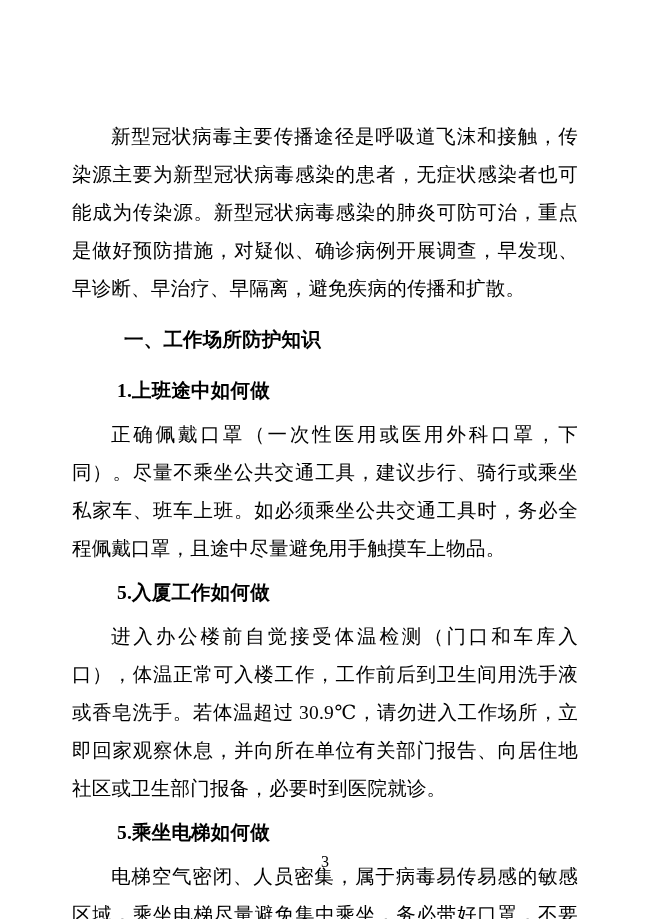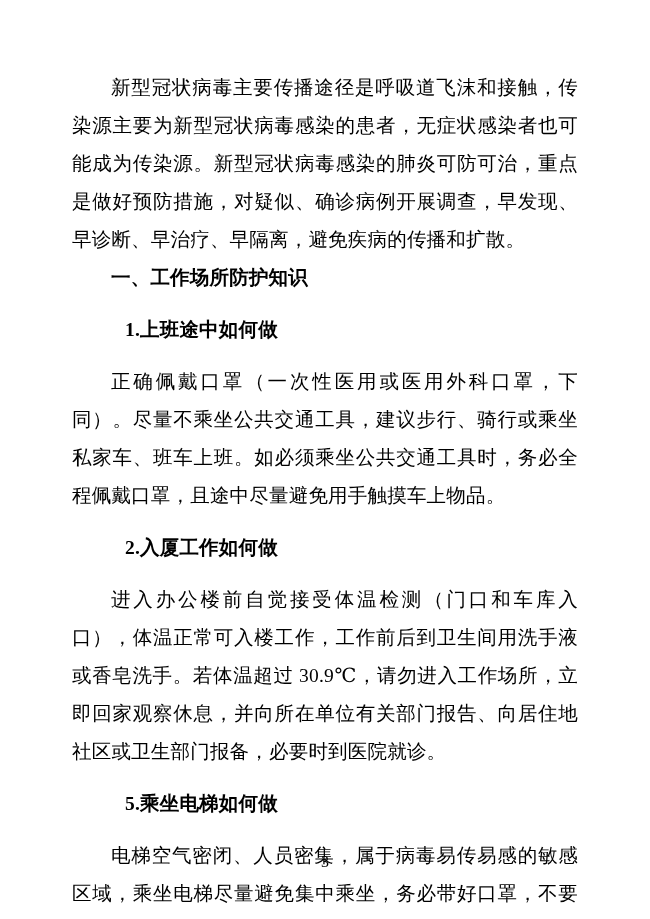--- a/index.html
+++ b/index.html
@@ -13,44 +13,44 @@
     font-family: "Liberation Serif", "DejaVu Serif", serif;
     color: #000000;
     position: relative;
     overflow: hidden;
   }
   .page {
     position: relative;
     width: 650px;
     height: 919px;
     box-sizing: border-box;
-    padding: 69px 72px 0 72px;
+    padding: 118px 72px 0 72px;
   }
   .doc-body {
     font-size: 19.5px;
     line-height: 38px;
     text-align: justify;
     text-justify: inter-ideograph;
     letter-spacing: 0.2px;
   }
   .para {
     margin: 0;
     text-indent: 2em;
     font-family: "Liberation Serif", "DejaVu Serif", serif;
   }
   .heading-1 {
-    margin: 0;
+    margin: 13px;
     text-indent: 2em;
     font-weight: bold;
     font-size: 19.5px;
     line-height: 38px;
     font-family: "Liberation Serif", "DejaVu Serif", serif;
   }
   .heading-2 {
-    margin: 14px;
+    margin: 6px;
     text-indent: 2em;
     font-weight: bold;
     font-size: 19.5px;
     line-height: 38px;
     font-family: "Liberation Serif", "DejaVu Serif", serif;
   }
   .page-number {
     position: absolute;
     left: 0;
     right: 0;
@@ -63,21 +63,21 @@
 </style>
 </head>
 <body>
 
 <div class="page">
   <div class="doc-body">
     <p class="para">新型冠状病毒主要传播途径是呼吸道飞沫和接触，传染源主要为新型冠状病毒感染的患者，无症状感染者也可能成为传染源。新型冠状病毒感染的肺炎可防可治，重点是做好预防措施，对疑似、确诊病例开展调查，早发现、早诊断、早治疗、早隔离，避免疾病的传播和扩散。</p>
     <p class="heading-1">一、工作场所防护知识</p>
     <p class="heading-2">1.上班途中如何做</p>
     <p class="para">正确佩戴口罩（一次性医用或医用外科口罩，下同）。尽量不乘坐公共交通工具，建议步行、骑行或乘坐私家车、班车上班。如必须乘坐公共交通工具时，务必全程佩戴口罩，且途中尽量避免用手触摸车上物品。</p>
-    <p class="heading-2">2.入厦工作如何做</p>
+    <p class="heading-2">5.入厦工作如何做</p>
     <p class="para">进入办公楼前自觉接受体温检测（门口和车库入口），体温正常可入楼工作，工作前后到卫生间用洗手液或香皂洗手。若体温超过 30.9℃，请勿进入工作场所，立即回家观察休息，并向所在单位有关部门报告、向居住地社区或卫生部门报备，必要时到医院就诊。</p>
     <p class="heading-2">5.乘坐电梯如何做</p>
     <p class="para">电梯空气密闭、人员密集，属于病毒易传易感的敏感区域，乘坐电梯尽量避免集中乘坐，务必带好口罩，不要随意触碰尤其是电梯按钮。物业公司负责做好电梯消毒，每日 1-3 次，重点是按钮区域。</p>
     <p class="heading-2">4.入室办公如何做</p>
 
   </div>
   <div class="page-number">3</div>
 </div>
 
 </body></html>

